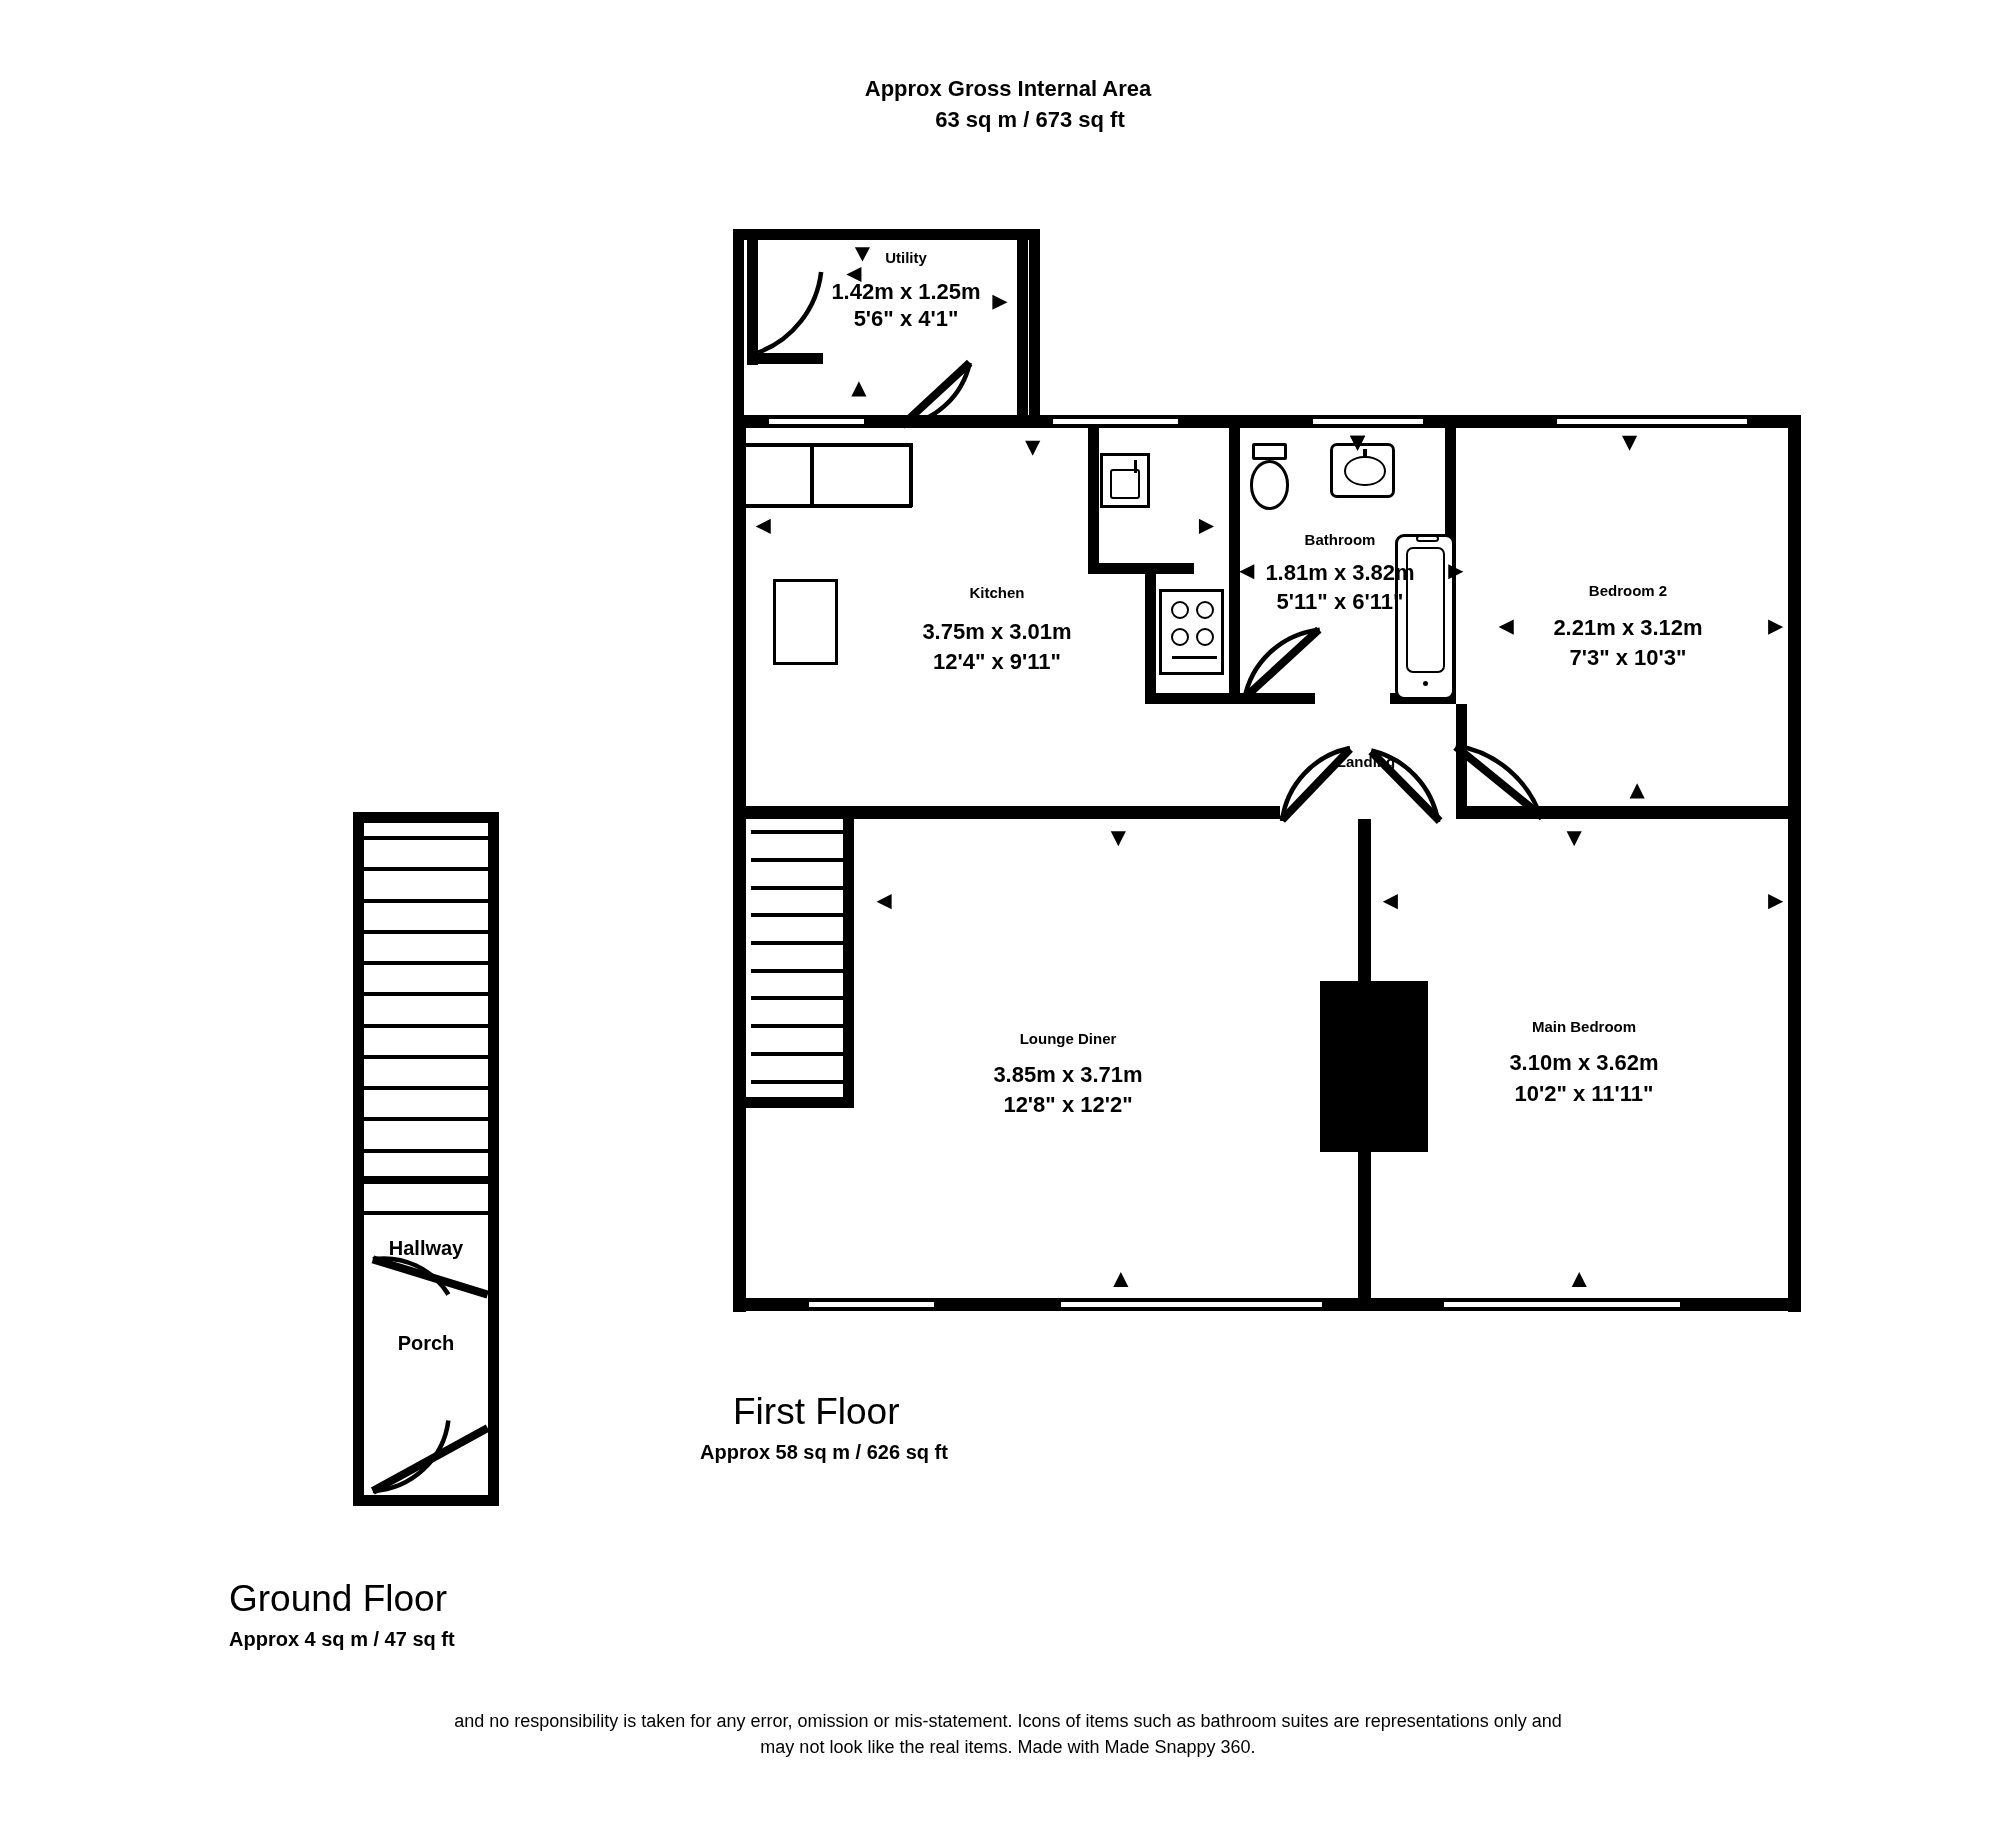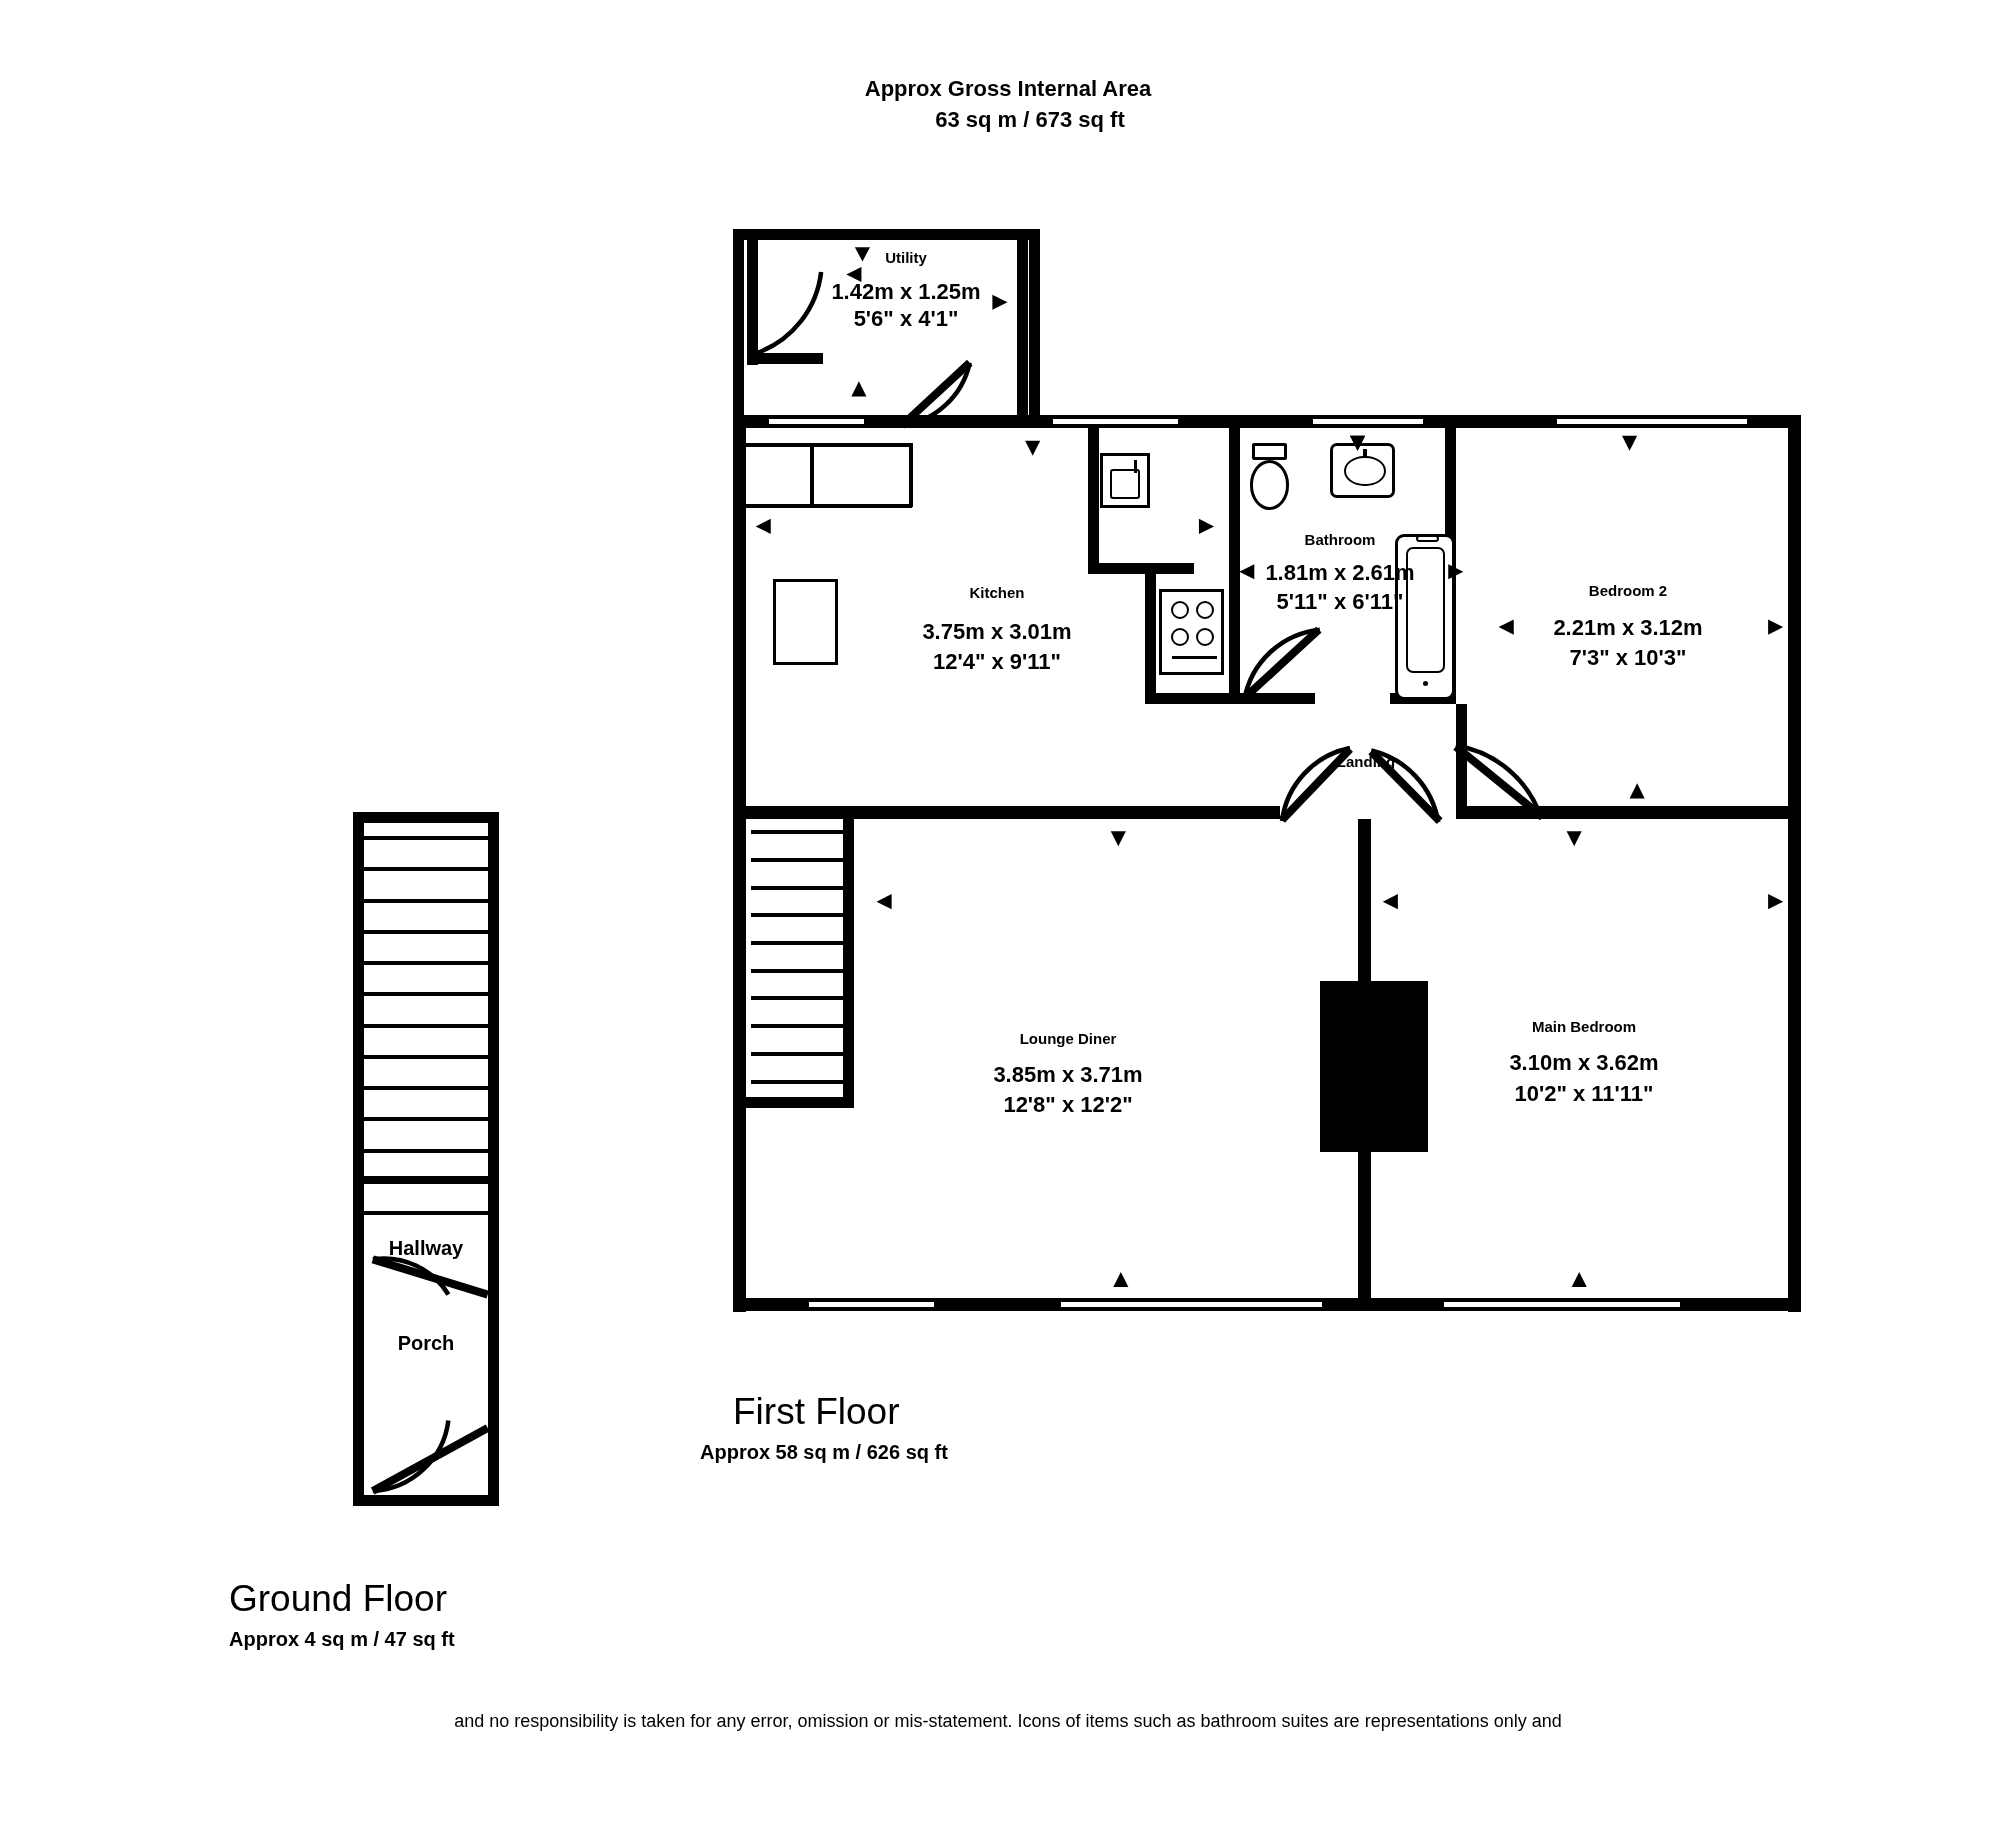--- a/index.html
+++ b/index.html
@@ -154,21 +154,21 @@
       <div style="position:absolute; left:30px; top:3px; width:4px; height:9px; background:#000;"></div>
     </div>
 
     <div style="position:absolute; left:1395px; top:534px; width:60px; height:166px; border:3.5px solid #000; background:#fff; border-radius:9px;">
       <div style="position:absolute; left:8px; top:10px; width:39px; height:126px; border:2.5px solid #000; border-radius:7px;"></div>
       <div style="position:absolute; left:25px; top:144px; width:5px; height:5px; background:#000; border-radius:50%;"></div>
       <div style="position:absolute; left:18px; top:-2px; width:23px; height:7px; border:2px solid #000; border-radius:4px;"></div>
     </div>
 
     <div class="t room-name" style="left:1340px; top:531px;">Bathroom</div>
-    <div class="t room-dim" style="left:1340px; top:560px;">1.81m x 2.61m</div>
+    <div class="t room-dim" style="left:1340px; top:560px;">1.81m x 3.82m</div>
     <div class="t room-dim" style="left:1340px; top:589px;">5'11" x 6'11"</div>
 
     <div class="wall" style="left:1456px; top:806px; width:345px; height:13px;"></div>
     <div class="wall" style="left:1456px; top:704px; width:11px; height:115px;"></div>
 
     <div class="t room-name" style="left:1628px; top:582px;">Bedroom 2</div>
     <div class="t room-dim" style="left:1628px; top:615px;">2.21m x 3.12m</div>
     <div class="t room-dim" style="left:1628px; top:645px;">7'3" x 10'3"</div>
 
     <div class="t room-name" style="left:1366px; top:753px;">Landing</div>
@@ -262,16 +262,17 @@
   </svg>
 
   <div class="t floor-title" style="left:733px; top:1390px;">First Floor</div>
   <div class="t floor-sub" style="left:700px; top:1441px;">Approx 58 sq m / 626 sq ft</div>
 
   <div class="t floor-title" style="left:229px; top:1577px;">Ground Floor</div>
   <div class="t floor-sub" style="left:229px; top:1628px;">Approx 4 sq m / 47 sq ft</div>
 
   <div class="disclaimer" style="top:1708px;">
     <div>and no responsibility is taken for any error, omission or mis-statement. Icons of items such as bathroom suites are representations only and</div>
+    <div>may not look like the real items. Made with Made Snappy 360.</div>
   </div>
 
 </div>
 
 
 </body></html>

